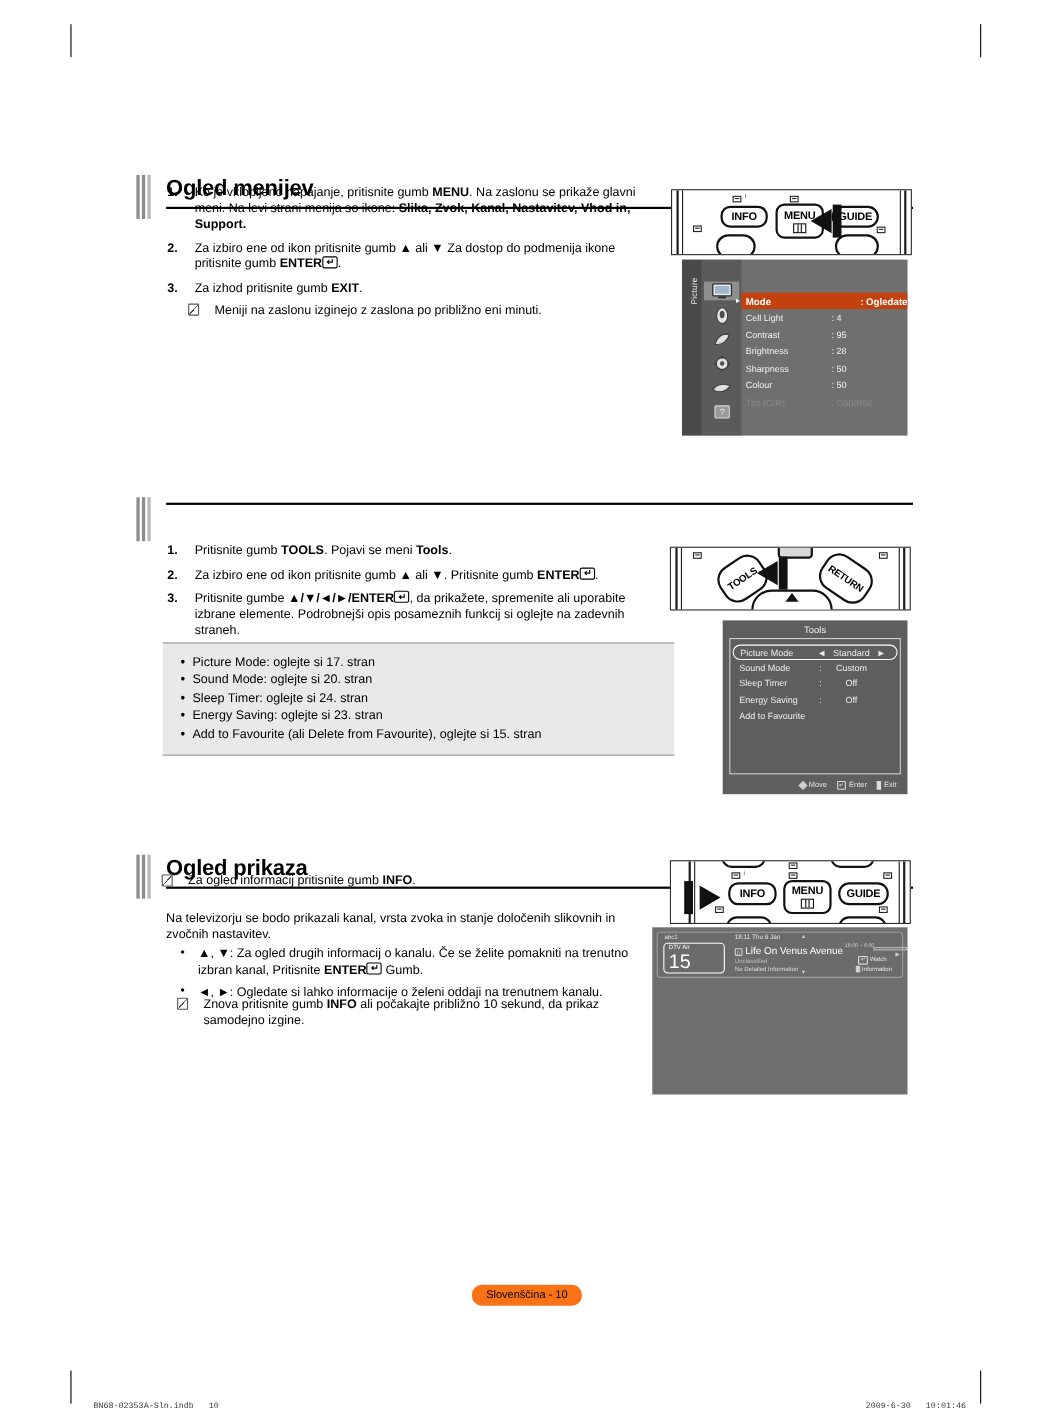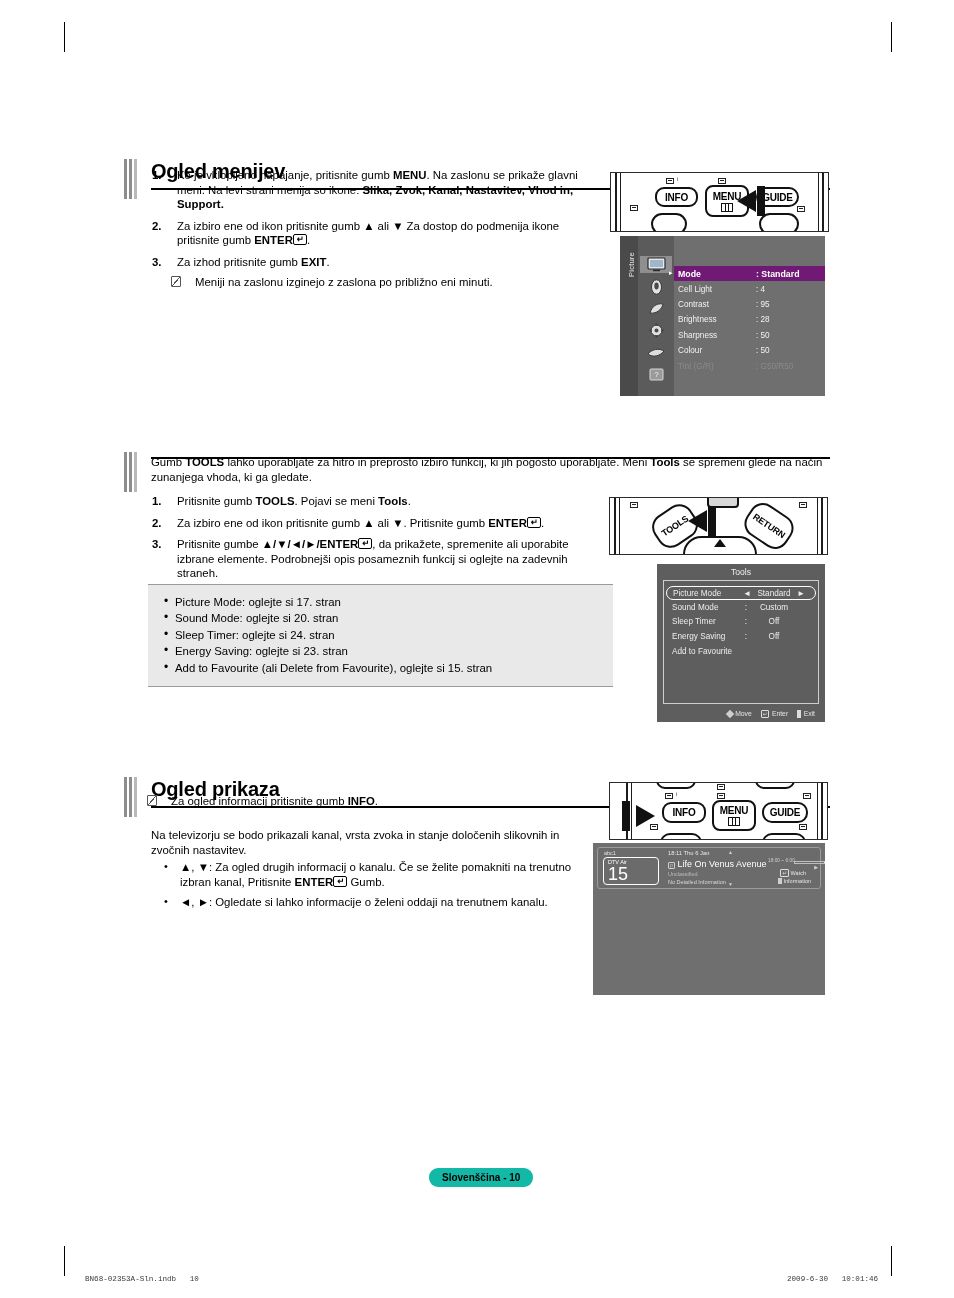--- a/index.html
+++ b/index.html
@@ -187,21 +187,21 @@
   .pic-ico.sel { background:#8f8f8f; left:2px; width:32px; }
 
   .pic-rows { position:absolute; left:54px; right:0; top:0; }
   .pic-row {
     height:15.4px; display:flex; align-items:center;
     font-size:8.2px; color:#f2f2f2;
   }
   .pic-row .lbl { width:82px; padding-left:4px; }
   .pic-row .val { }
   .pic-row.hl {
-    background:#701a75; font-weight:bold; color:#fff; font-size:8.8px;
+    background:#c2410c; font-weight:bold; color:#fff; font-size:8.8px;justify-content:space-between;
   }
   .pic-row.dim { color:#8a8a8a; }
   .row-caret { position:absolute; left:49px; font-size:7px; color:#fff; }
 
   
   .tools {
     position:absolute; background:#5e5e5e;
   }
   .tools-title {
     text-align:center; color:#efefef; font-size:8.6px; padding:3px 0 4px;
@@ -266,22 +266,22 @@
   .bn-up { position:absolute; left:130px; top:1px; font-size:5px; color:#d2d2d2; }
   .bn-dn { position:absolute; left:130px; top:33px; font-size:5px; color:#d2d2d2; }
   .bn-rt { position:absolute; right:2px; top:16px; font-size:5px; color:#d2d2d2; }
   .pgmicon {
     display:inline-block; width:7px; height:7px; border:0.8px solid #cfcfcf;
     border-radius:1px; font-size:4.5px; line-height:6px; text-align:center; color:#cfcfcf;
   }
 
   
   .pagebadge {
-    position:absolute; background:#14b8a6; border-radius:9px;
-    font-size:10px; font-weight:bold; color:#000;
+    position:absolute; background:#f97316; border-radius:9px;
+    font-size:10px; font-weight:normal; color:#000;
     padding:3px 13px; line-height:13px;
   }
   .printline {
     position:absolute; font-family:"Liberation Mono", monospace;
     font-size:7.6px; color:#3a3a3a; white-space:pre;
   }
 </style>
 </head>
 <body>
 
@@ -394,21 +394,21 @@
         <svg width="15" height="13" viewBox="0 0 15 13">
             <rect x="1" y="1" width="13" height="11" rx="1" fill="#9a9a9a" stroke="#d8d8d8" stroke-width="1"></rect>
             <text x="7.5" y="9" font-size="8" fill="#ededed" text-anchor="middle" font-family="Liberation Sans, sans-serif">?</text>
           </svg>
       </div>
     </div>
 
     <div class="pic-rows" style="top:30px;">
       <div class="pic-row hl">
         <span class="lbl">Mode</span>
-        <span class="val">: Standard</span>
+        <span class="val">: Ogledate</span>
       </div>
       <div class="pic-row">
         <span class="lbl">Cell Light</span>
         <span class="val">: 4</span>
       </div>
       <div class="pic-row">
         <span class="lbl">Contrast</span>
         <span class="val">: 95</span>
       </div>
       <div class="pic-row">
@@ -433,21 +433,20 @@
 
   <div class="section" style="left:124px; top:413px; width:706px;">
     <div class="sec-bars">
       <div class="bar b1" style="height:40px;"></div>
       <div class="bar b2" style="height:40px;"></div>
       <div class="bar b3" style="height:40px;"></div>
     </div>
     <div class="sec-rule"></div>
   </div>
 
-  <p class="para" style="position:absolute; left:151px; top:455px; width:675px;">Gumb <b>TOOLS</b> lahko uporabljate za hitro in preprosto izbiro funkcij, ki jih pogosto uporabljate. Meni <b>Tools</b> se spremeni glede na način zunanjega vhoda, ki ga gledate.</p>
 
   <ol class="numlist" style="position:absolute; left:148px; top:494px; width:445px;">
     <li>
       <span class="num">1.</span>
       <span>Pritisnite gumb <b>TOOLS</b>. Pojavi se meni <b>Tools</b>.</span>
     </li>
     <li>
       <span class="num">2.</span>
       <span>Za izbiro ene od ikon pritisnite gumb ▲ ali ▼. Pritisnite gumb <b>ENTER</b><span class="keyglyph">↵</span>.</span>
     </li>
@@ -556,20 +555,24 @@
     <span>Za ogled informacij pritisnite gumb <b>INFO</b>.</span>
   </div>
 
   <p class="para" style="position:absolute; left:151px; top:828px; width:440px;">Na televizorju se bodo prikazali kanal, vrsta zvoka in stanje določenih slikovnih in zvočnih nastavitev.</p>
 
   <ul class="bullets" style="position:absolute; left:151px; top:860px; width:445px;">
     <li><b>▲</b>, <b>▼</b>: Za ogled drugih informacij o kanalu. Če se želite pomakniti na trenutno izbran kanal, Pritisnite <b>ENTER</b><span class="keyglyph">↵</span> Gumb.</li>
     <li><b>◄</b>, <b>►</b>: Ogledate si lahko informacije o želeni oddaji na trenutnem kanalu.</li>
   </ul>
 
+  <div class="note" style="position:absolute; left:156px; top:906px; width:440px; margin-top:0;">
+    <span class="nicon"></span>
+    <span>Znova pritisnite gumb <b>INFO</b> ali počakajte približno 10 sekund, da prikaz samodejno izgine.</span>
+  </div>
 
   <div class="remote" style="left:609px; top:782px; width:219px; height:58px;">
     <div class="rm-edge" style="left:16px; top:0; width:2px; height:58px;"></div>
     <div class="rm-edge" style="left:21px; top:0; width:1px; height:58px;"></div>
     <div class="rm-edge" style="right:4px; top:0; width:2px; height:58px;"></div>
     <div class="rm-edge" style="right:9px; top:0; width:1px; height:58px;"></div>
 
     <div class="rbtn" style="left:46px; top:-12px; width:40px; height:18px; border-radius:10px;"></div>
     <div class="rbtn" style="left:145px; top:-12px; width:40px; height:18px; border-radius:10px;"></div>
     <div class="mini-box" style="left:107px; top:1px;"></div>

